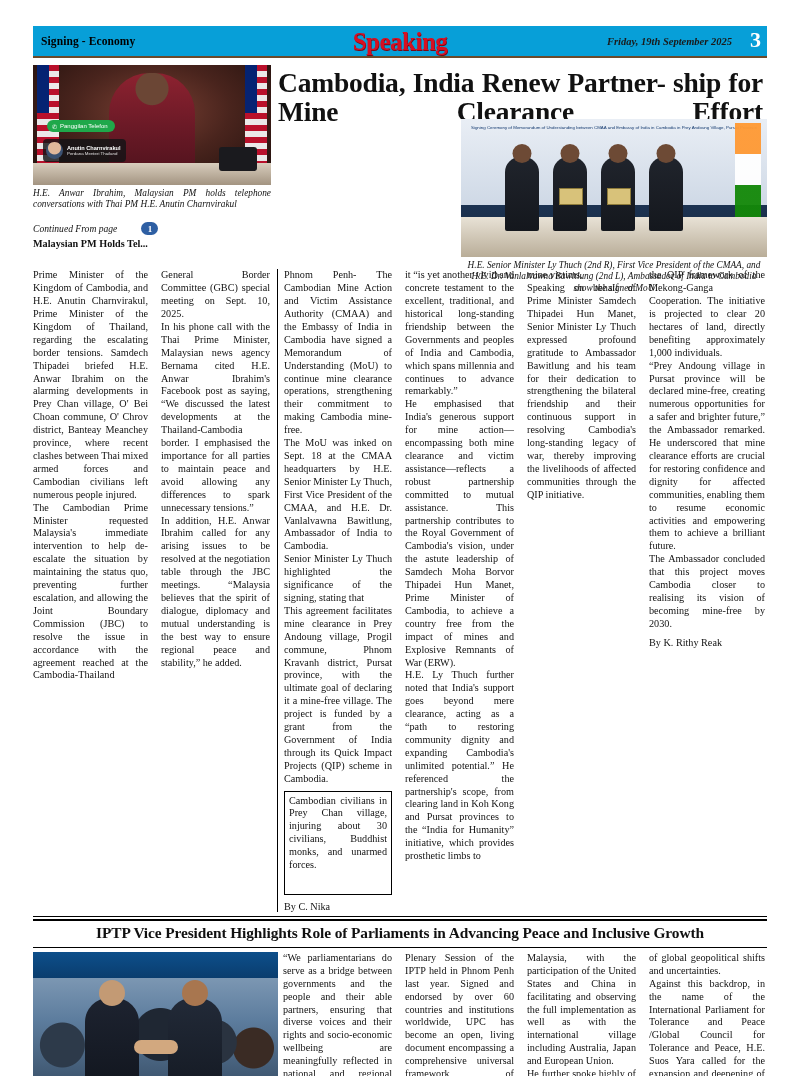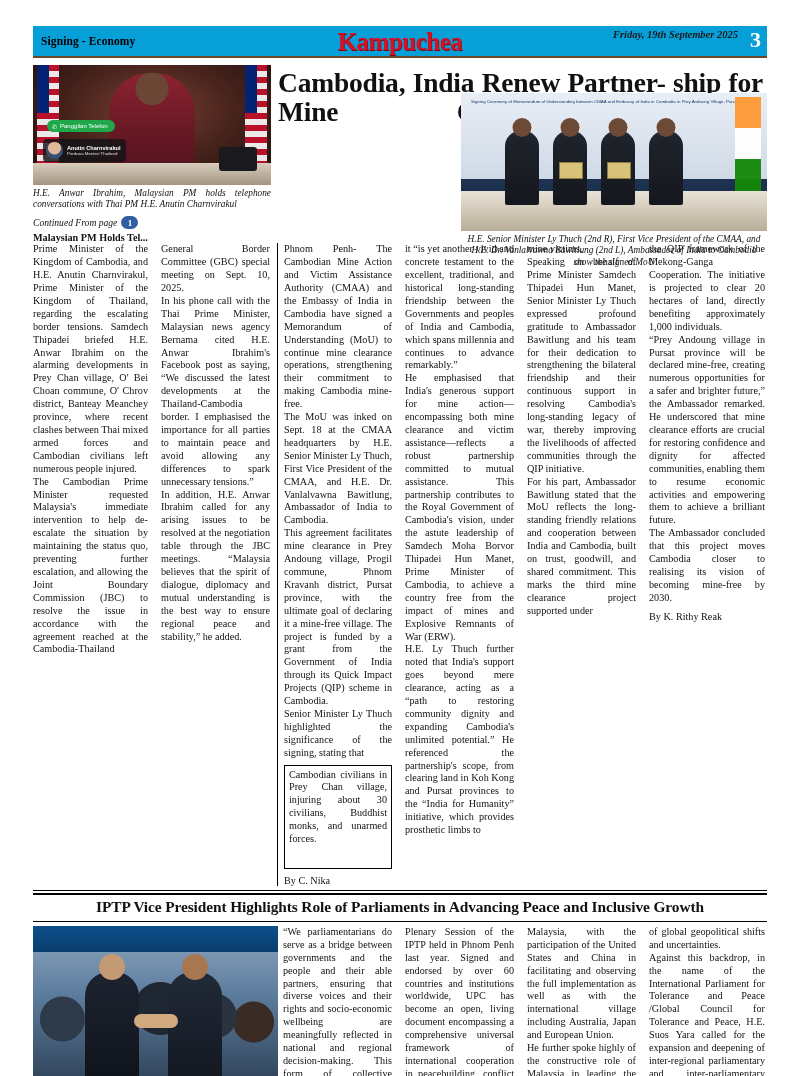--- a/index.html
+++ b/index.html
@@ -27,21 +27,21 @@
     font-size: 11.5px; font-weight: 600; color: #000;
     letter-spacing: .1px;
   }
   .masthead .brand {
     position:absolute; left:50%; transform: translateX(-50%);
     font-family: "Liberation Serif", serif;
     font-weight: 900; font-size: 25px; color: #d60f22;
     letter-spacing: -.5px; line-height: 1;
     text-shadow: .5px .5px 0 #7d0611;
   }
-  .masthead .right { display:flex; gap:12px; }
+  .masthead .right { display:flex; align-items:center; gap:18px; }
   .masthead .date {
     font-size: 10.5px; font-style: italic; font-weight: 700; color:#1a1a1a;
   }
   .masthead .pageno {
     font-size: 22px; font-weight: 900; color:#ffffff; line-height: 1;
     padding-bottom:2px;
   }
 
   
   .article1 { position: relative; margin-top: 7px; }
@@ -74,30 +74,30 @@
   
   .photo { width:100%; display:block; position:relative; overflow:hidden; }
   .cap {
     font-size: 9.3px; font-style: italic; line-height:1.2;
     text-align: justify; margin-top: 3px;
   }
   .cap.center { text-align:center; }
 
   
   .contfrom {
-    display:flex; align-items:center; gap:4px;
-    font-size: 9.6px; font-style: italic; margin-top: 6px;
+    display:flex; align-items:center; gap:24px;
+    font-size: 9.6px; font-style: italic; margin-top: 12px;
   }
   .pagebadge {
     display:inline-flex; align-items:center; justify-content:center;
     width:17px; height:13px; border-radius:7px;
     background:#2e5fa3; color:#fff; font-style:normal;
     font-weight:700; font-size:9px;
   }
-  .conttitle { font-size:10.2px; font-weight:700; margin-top:3px; margin-bottom:0; }
+  .conttitle { font-size:10.2px; font-weight:700; margin-top:3px; margin-bottom:20px; }
 
   
   .boxed {
     border: 1px solid #000;
     padding: 3px 4px 22px 4px;
     margin-top: 5px;
   }
   .boxed p { font-size:10.2px; line-height:1.265; text-align:justify; margin:0; }
 
   
@@ -247,21 +247,21 @@
     background: linear-gradient(180deg,#0d4f8b,#0a3d6e);
   }
 </style>
 </head>
 <body>
 
 <div class="page">
 
   <div class="masthead">
     <div class="section">Signing - Economy</div>
-    <div class="brand">Kampuchea</div>
+    <div class="brand">Speaking</div>
     <div class="right">
       <div class="date">Friday, 19th September 2025</div>
       <div class="pageno">3</div>
     </div>
   </div>
 
   <div class="article1">
 
     <div style="display:flex; gap:0;">
 
@@ -329,38 +329,37 @@
 
         <div class="col">
           <p class="body">General Border Committee (GBC) special meeting on Sept. 10, 2025.</p>
           <p class="body">In his phone call with the Thai Prime Minister, Malaysian news agency Bernama cited H.E. Anwar Ibrahim's Facebook post as saying, “We discussed the latest developments at the Thailand-Cambodia border. I emphasised the importance for all parties to maintain peace and avoid allowing any differences to spark unnecessary tensions.”</p>
           <p class="body">In addition, H.E. Anwar Ibrahim called for any arising issues to be resolved at the negotiation table through the JBC meetings. “Malaysia believes that the spirit of dialogue, diplomacy and mutual understanding is the best way to ensure regional peace and stability,” he added.</p>
         </div>
 
         <div class="col divided">
           <p class="body">Phnom Penh- The Cambodian Mine Action and Victim Assistance Authority (CMAA) and the Embassy of India in Cambodia have signed a Memorandum of Understanding (MoU) to continue mine clearance operations, strengthening their commitment to making Cambodia mine-free.</p>
           <p class="body">The MoU was inked on Sept. 18 at the CMAA headquarters by H.E. Senior Minister Ly Thuch, First Vice President of the CMAA, and H.E. Dr. Vanlalvawna Bawitlung, Ambassador of India to Cambodia.</p>
+          <p class="body">Senior Minister Ly Thuch highlighted the significance of the signing, stating that</p>
           <p class="body">This agreement facilitates mine clearance in Prey Andoung village, Progil commune, Phnom Kravanh district, Pursat province, with the ultimate goal of declaring it a mine-free village. The project is funded by a grant from the Government of India through its Quick Impact Projects (QIP) scheme in Cambodia.</p>
-          <p class="body">Senior Minister Ly Thuch highlighted the significance of the signing, stating that</p>
           <div class="boxed">
             <p>Cambodian civilians in Prey Chan village, injuring about 30 civilians, Buddhist monks, and unarmed forces.</p>
           </div>
           <div class="byline">By C. Nika</div>
         </div>
 
         <div class="col">
           <p class="body">it “is yet another vivid and concrete testament to the excellent, traditional, and historical long-standing friendship between the Governments and peoples of India and Cambodia, which spans millennia and continues to advance remarkably.”</p>
           <p class="body">He emphasised that India's generous support for mine action—encompassing both mine clearance and victim assistance—reflects a robust partnership committed to mutual assistance. This partnership contributes to the Royal Government of Cambodia's vision, under the astute leadership of Samdech Moha Borvor Thipadei Hun Manet, Prime Minister of Cambodia, to achieve a country free from the impact of mines and Explosive Remnants of War (ERW).</p>
           <p class="body">H.E. Ly Thuch further noted that India's support goes beyond mere clearance, acting as a “path to restoring community dignity and expanding Cambodia's unlimited potential.” He referenced the partnership's scope, from clearing land in Koh Kong and Pursat provinces to the “India for Humanity” initiative, which provides prosthetic limbs to</p>
         </div>
 
         <div class="col">
           <p class="body">mine victims.</p>
           <p class="body">Speaking on behalf of Prime Minister Samdech Thipadei Hun Manet, Senior Minister Ly Thuch expressed profound gratitude to Ambassador Bawitlung and his team for their dedication to strengthening the bilateral friendship and their continuous support in resolving Cambodia's long-standing legacy of war, thereby improving the livelihoods of affected communities through the QIP initiative.</p>
-          <p class="body">For his part, Ambassador Bawitlung stated that the MoU reflects the long-standing friendly relations and cooperation between India and Cambodia, built on trust, goodwill, and shared commitment. This marks the third mine clearance project supported under</p>
         </div>
 
         <div class="col" style="padding-right:0;">
           <p class="body">the QIP framework of the Mekong-Ganga Cooperation. The initiative is projected to clear 20 hectares of land, directly benefiting approximately 1,000 individuals.</p>
           <p class="body">“Prey Andoung village in Pursat province will be declared mine-free, creating numerous opportunities for a safer and brighter future,” the Ambassador remarked. He underscored that mine clearance efforts are crucial for restoring confidence and dignity for affected communities, enabling them to resume economic activities and empowering them to achieve a brilliant future.</p>
           <p class="body">The Ambassador concluded that this project moves Cambodia closer to realising its vision of becoming mine-free by 2030.</p>
           <div class="byline">By K. Rithy Reak</div>
         </div>
 
       </div>

